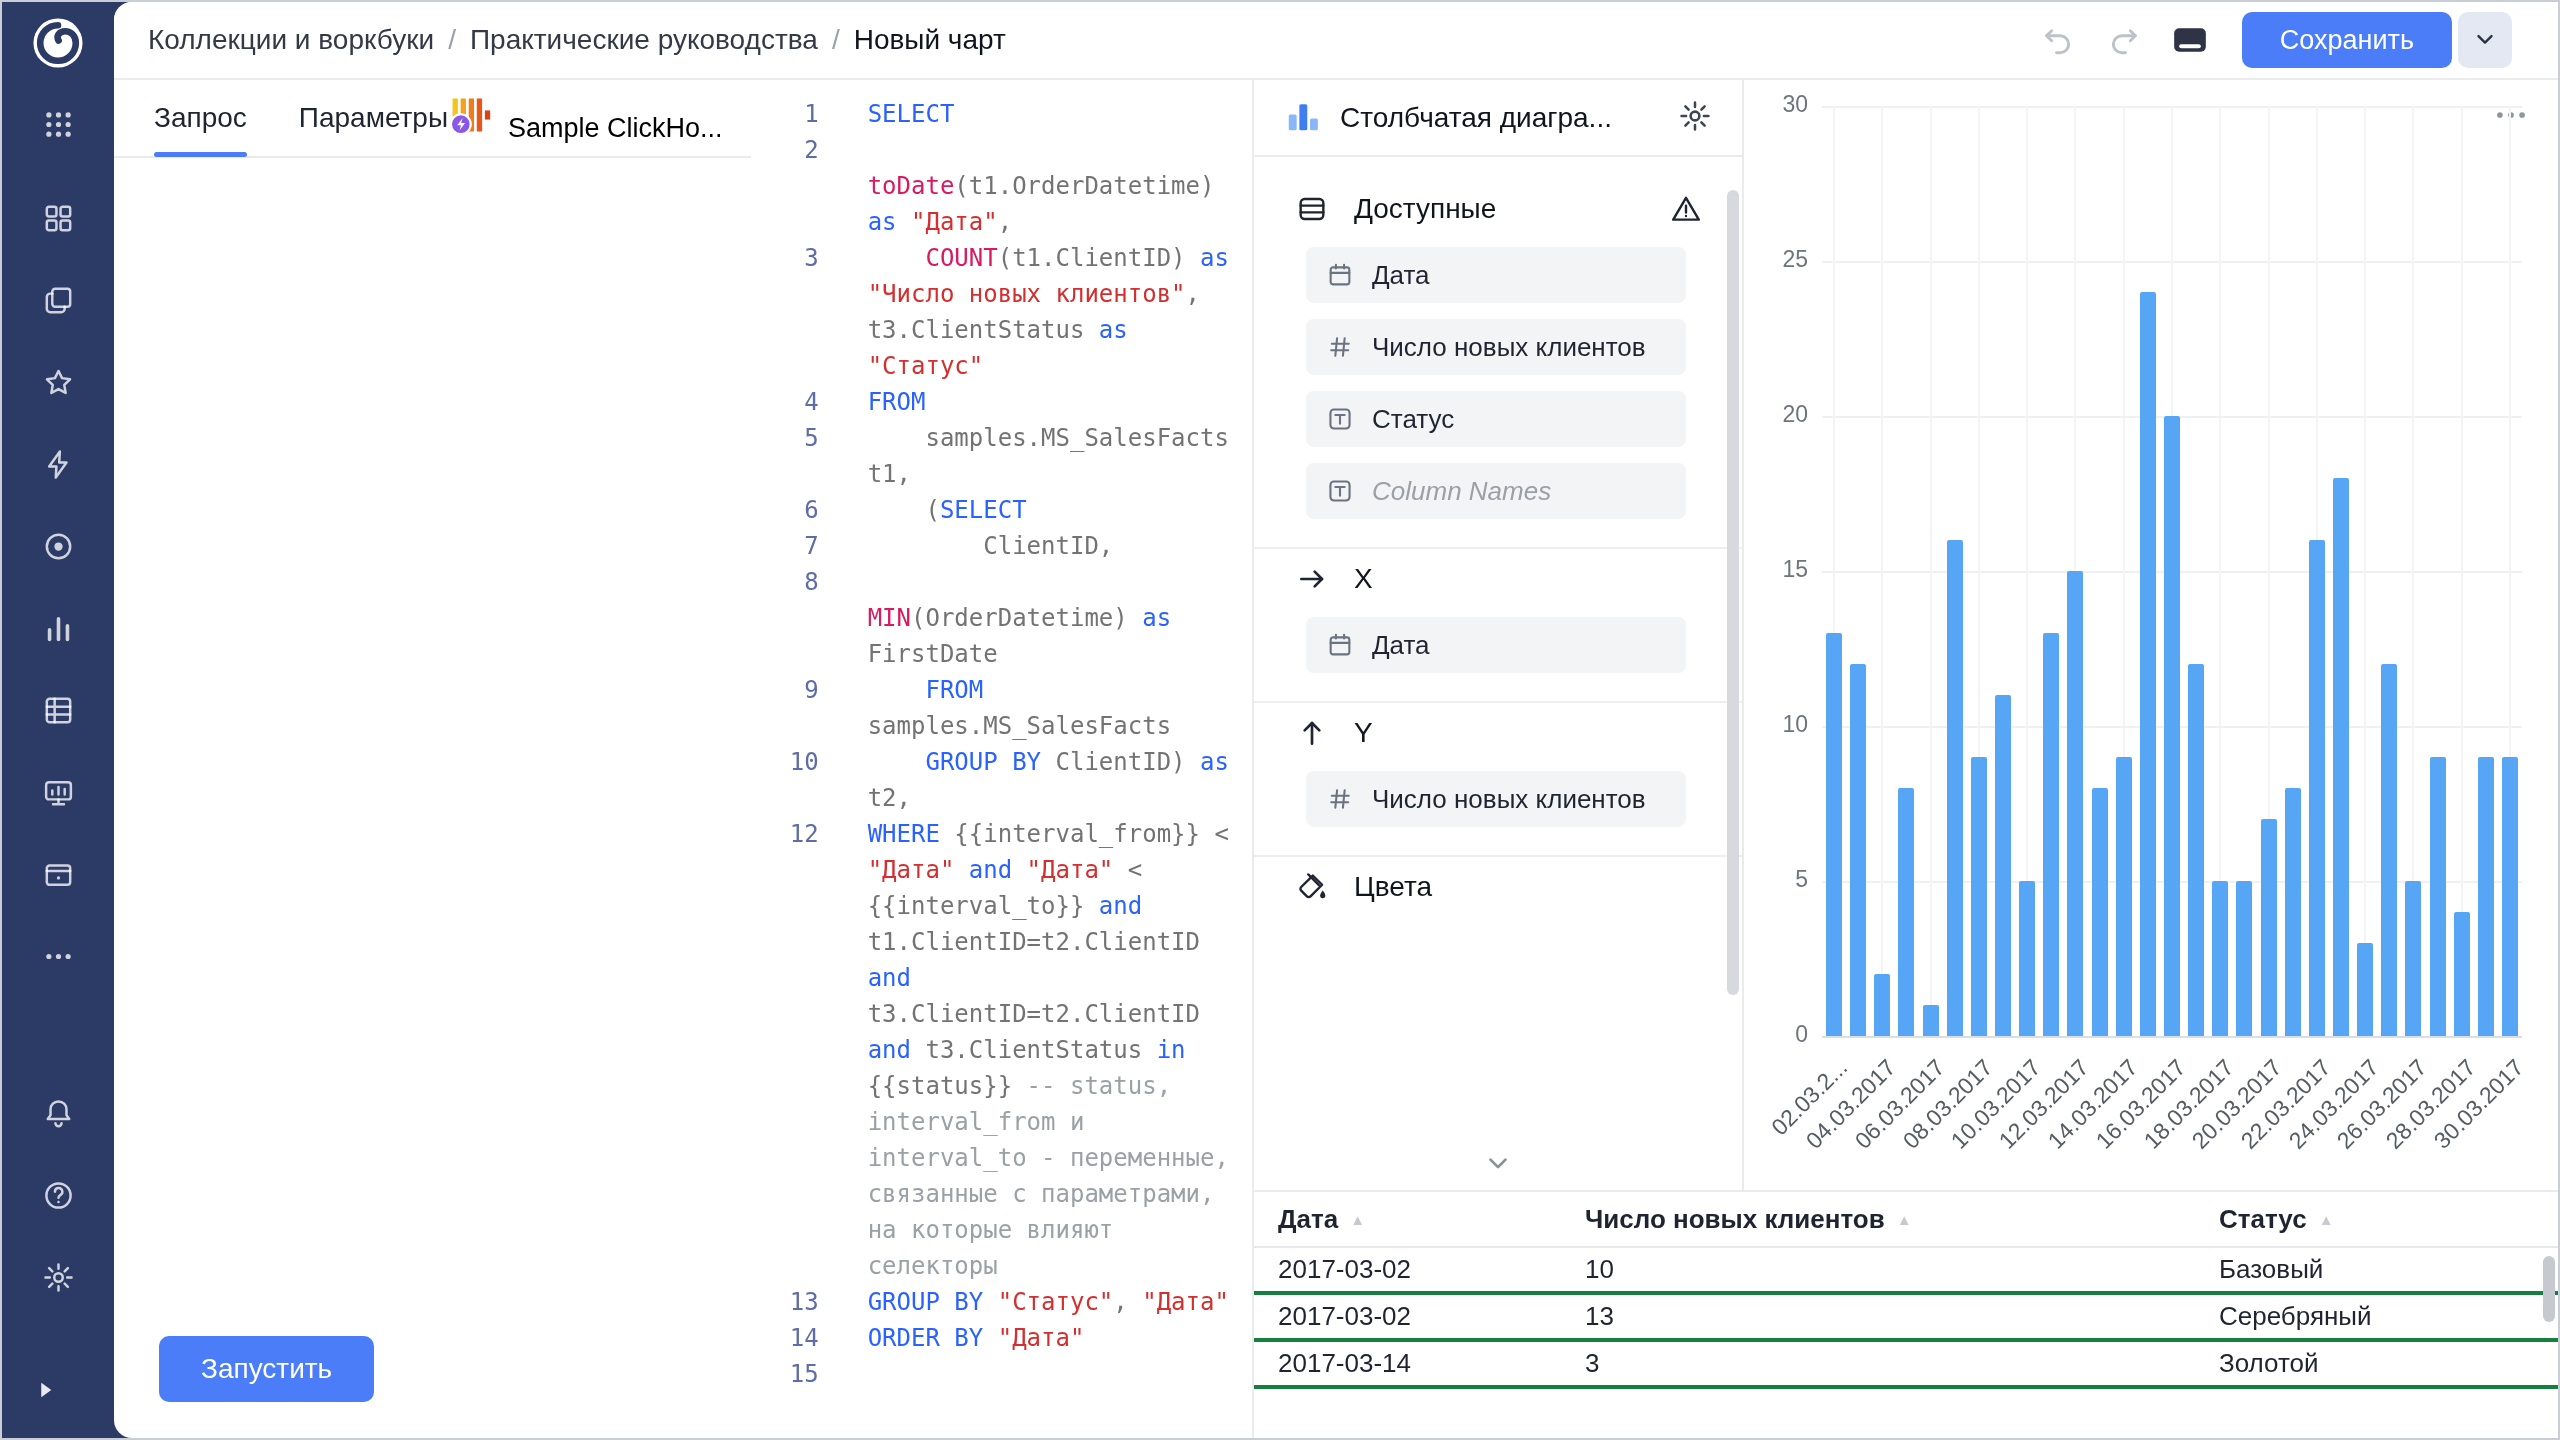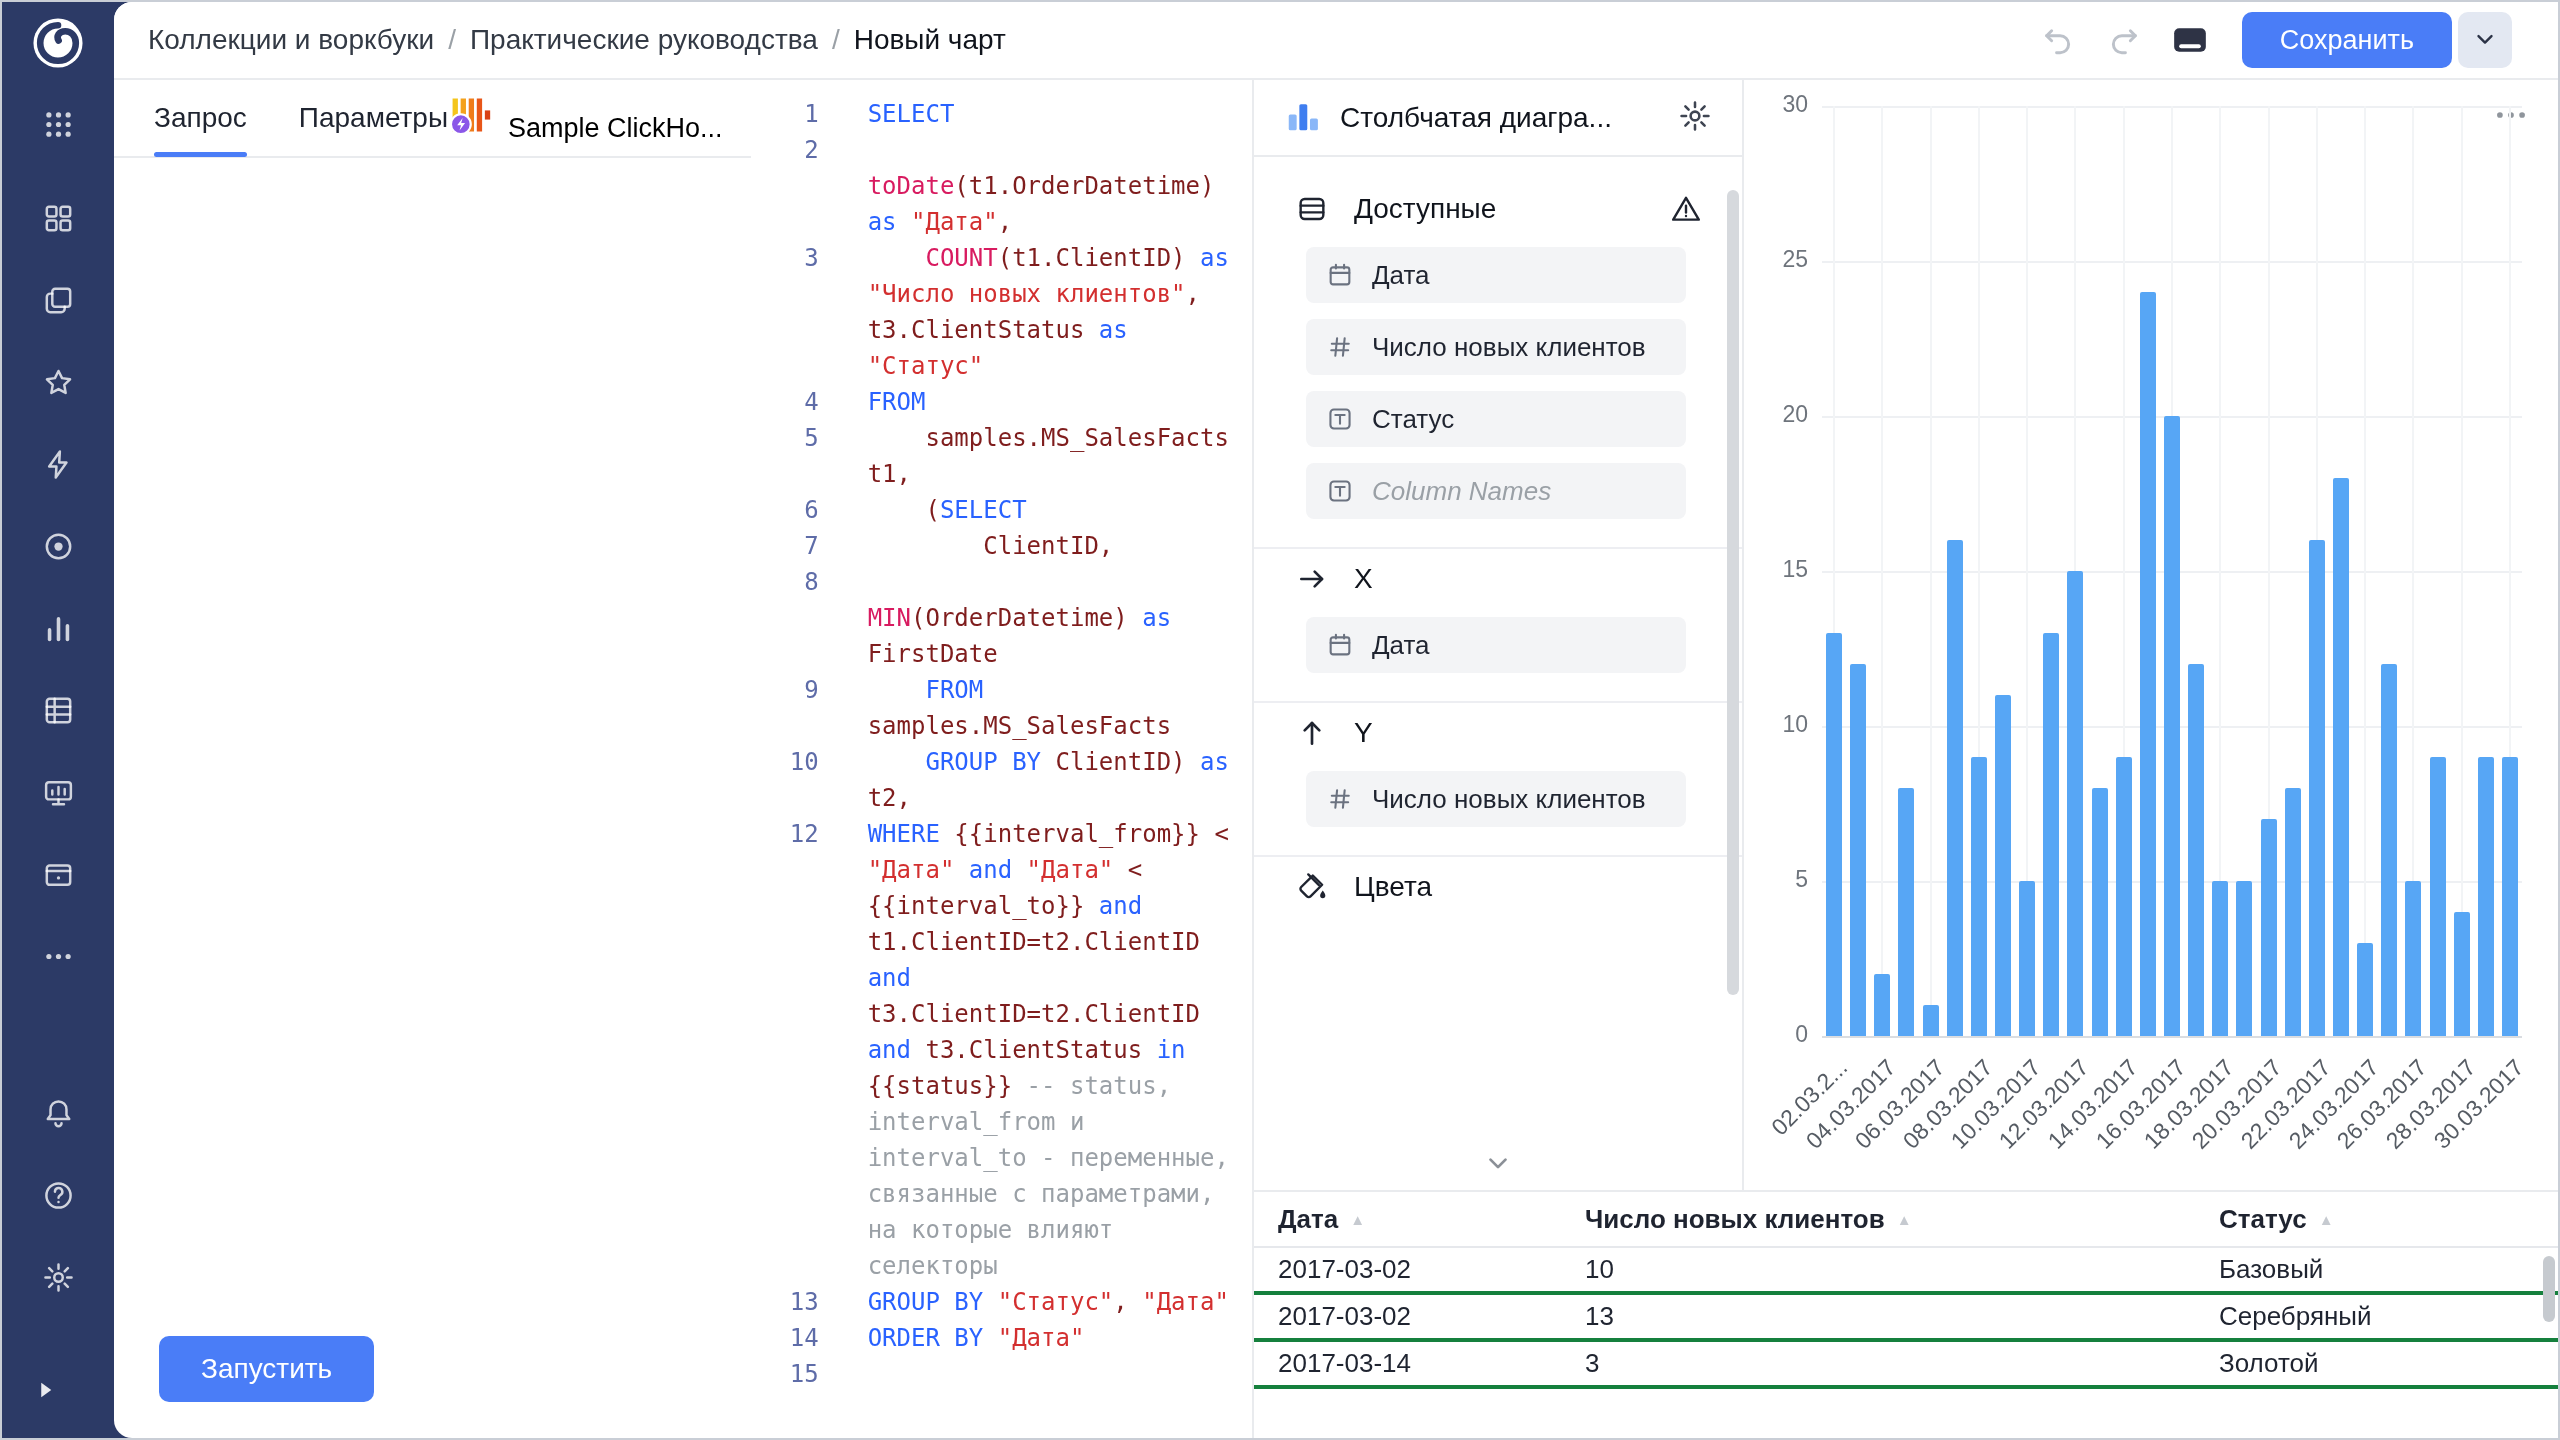--- a/index.html
+++ b/index.html
@@ -47,21 +47,21 @@
   .conn-chip{margin-left:auto;display:flex;align-items:flex-end;gap:16px;font-size:27px;color:#000000;cursor:pointer}
   .conn-chip svg{width:44px;height:44px}
   .code{flex:1;position:relative;overflow:hidden;padding:16px 20px 0 0;font-family:"DejaVu Sans Mono",monospace;font-size:24px;line-height:36px;cursor:text}
   .code-row{display:grid;grid-template-columns:68px 1fr;column-gap:49px}
   .gutter{text-align:right;color:#5e6ca8}
   .code-text{white-space:pre-wrap;overflow-wrap:anywhere;color:#1f2430}
   .tk-kw{color:#2962ff}
   .tk-fn{color:#d81b60}
   .tk-str{color:#d32f2f}
   .tk-com{color:#9aa0a6}
-  .tk-pl{color:#7f1d1d}
+  .tk-pl{color:#737373}
   .run-btn{position:absolute;left:45px;bottom:36px;height:66px;padding:0 42px;background:var(--accent,#4a7df7);color:#fff;border:none;border-radius:10px;font-size:28px;font-family:inherit;cursor:pointer}
 
   
   .right-region{flex:1;display:flex;flex-direction:column;border-left:2px solid #e9ebee;min-width:0}
   .upper{flex:1;display:flex;min-height:0}
 
   
   .fields{width:490px;min-width:490px;position:relative;border-right:2px solid #e9ebee;display:flex;flex-direction:column}
   .fields-head{height:77px;min-height:77px;border-bottom:2px solid #e9ebee;display:flex;align-items:center;padding:0 30px;gap:18px}
   .fields-head .ct-icon svg{width:38px;height:38px}

